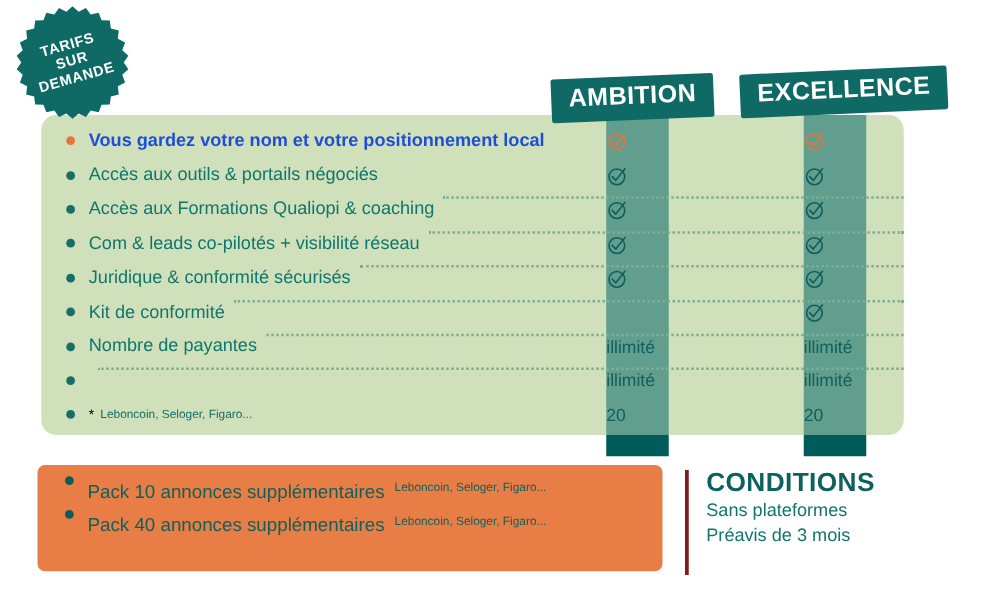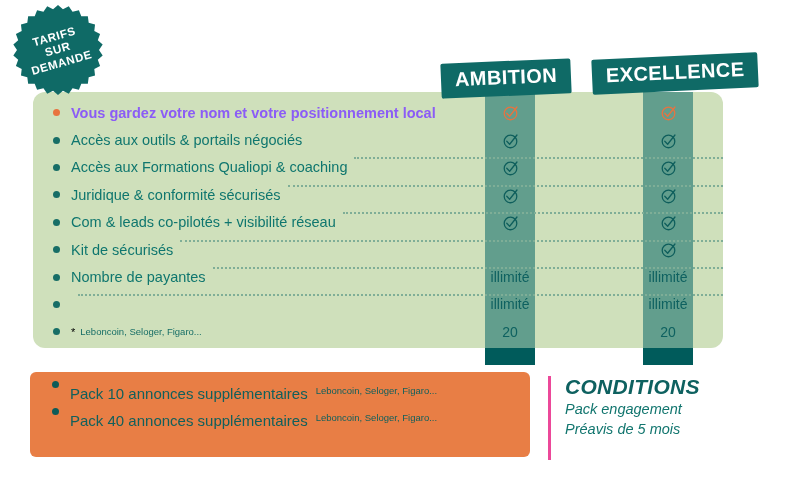--- a/index.html
+++ b/index.html
@@ -121,21 +121,21 @@
     flex: 0 0 auto;
   }
   .row.highlight .bullet { background: #e8733f; }
 
   .label {
     color: #0f766e;
     font-size: 14.5px;
     white-space: nowrap;
   }
   .row.highlight .label {
-    color: #8b5cf6;
+    color: #1d4ed8;
     font-weight: 700;
   }
   .sub {
     color: #176e66;
     font-size: 9.5px;
     margin-left: 5px;
     white-space: nowrap;
   }
   .star { font-size: 11px; vertical-align: super; }
 
@@ -148,21 +148,20 @@
     align-self: center;
     position: relative;
     top: -5px;
   }
   .leader.hidden { border-top-color: transparent; }
 
   
   .cell {
     position: absolute;
     width: 50px;
-    text-align: center;
     font-size: 14px;
     color: #0e6160;
     top: 50%;
     transform: translateY(-50%);
   }
   .cell-a { left: 452px; }
   .cell-b { left: 610px; }
 
   .chk { display: inline-block; width: 17px; height: 17px; vertical-align: middle; }
   .chk svg { display: block; width: 17px; height: 17px; }
@@ -197,23 +196,22 @@
   .olabel { color: #11605c; font-size: 15px; white-space: nowrap; }
   .osub { color: #11605c; font-size: 9.5px; margin-left: 8px; white-space: nowrap; }
 
   
   .conditions {
     position: absolute;
     left: 548px;
     top: 376px;
     z-index: 20;
     padding-left: 14px;
-    border-left: 3px solid #ec4899;
+    border-left: 3px solid #7f1d1d;
     height: 84px;
-    font-style: italic;
   }
   .cond-title {
     color: #0e6160;
     font-size: 21px;
     font-weight: 700;
     letter-spacing: 0.3px;
     line-height: 1.08;
   }
   .cond-line {
     color: #11756e;
@@ -268,47 +266,47 @@
               <circle cx="10" cy="11" r="7.4" fill="none" stroke="#0e5e5c" stroke-width="1.5"></circle>
               <path d="M5.6 10.8 L9 14.3 L17.6 3.4" fill="none" stroke="#0e5e5c" stroke-width="1.5" stroke-linecap="round" stroke-linejoin="round"></path>
             </svg></span></span>
         <span class="cell cell-b"><span class="chk"><svg viewBox="0 0 20 20">
               <circle cx="10" cy="11" r="7.4" fill="none" stroke="#0e5e5c" stroke-width="1.5"></circle>
               <path d="M5.6 10.8 L9 14.3 L17.6 3.4" fill="none" stroke="#0e5e5c" stroke-width="1.5" stroke-linecap="round" stroke-linejoin="round"></path>
             </svg></span></span>
       </div>
       <div class="row">
         <span class="bullet"></span>
+        <span class="label">Com &amp; leads co-pilotés + visibilité réseau</span>
+        <span class="leader"></span>
+        <span class="cell cell-a"><span class="chk"><svg viewBox="0 0 20 20">
+              <circle cx="10" cy="11" r="7.4" fill="none" stroke="#0e5e5c" stroke-width="1.5"></circle>
+              <path d="M5.6 10.8 L9 14.3 L17.6 3.4" fill="none" stroke="#0e5e5c" stroke-width="1.5" stroke-linecap="round" stroke-linejoin="round"></path>
+            </svg></span></span>
+        <span class="cell cell-b"><span class="chk"><svg viewBox="0 0 20 20">
+              <circle cx="10" cy="11" r="7.4" fill="none" stroke="#0e5e5c" stroke-width="1.5"></circle>
+              <path d="M5.6 10.8 L9 14.3 L17.6 3.4" fill="none" stroke="#0e5e5c" stroke-width="1.5" stroke-linecap="round" stroke-linejoin="round"></path>
+            </svg></span></span>
+      </div>
+      <div class="row">
+        <span class="bullet"></span>
         <span class="label">Juridique &amp; conformité sécurisés</span>
         <span class="leader"></span>
         <span class="cell cell-a"><span class="chk"><svg viewBox="0 0 20 20">
               <circle cx="10" cy="11" r="7.4" fill="none" stroke="#0e5e5c" stroke-width="1.5"></circle>
               <path d="M5.6 10.8 L9 14.3 L17.6 3.4" fill="none" stroke="#0e5e5c" stroke-width="1.5" stroke-linecap="round" stroke-linejoin="round"></path>
             </svg></span></span>
         <span class="cell cell-b"><span class="chk"><svg viewBox="0 0 20 20">
               <circle cx="10" cy="11" r="7.4" fill="none" stroke="#0e5e5c" stroke-width="1.5"></circle>
               <path d="M5.6 10.8 L9 14.3 L17.6 3.4" fill="none" stroke="#0e5e5c" stroke-width="1.5" stroke-linecap="round" stroke-linejoin="round"></path>
             </svg></span></span>
       </div>
       <div class="row">
         <span class="bullet"></span>
-        <span class="label">Com &amp; leads co-pilotés + visibilité réseau</span>
-        <span class="leader"></span>
-        <span class="cell cell-a"><span class="chk"><svg viewBox="0 0 20 20">
-              <circle cx="10" cy="11" r="7.4" fill="none" stroke="#0e5e5c" stroke-width="1.5"></circle>
-              <path d="M5.6 10.8 L9 14.3 L17.6 3.4" fill="none" stroke="#0e5e5c" stroke-width="1.5" stroke-linecap="round" stroke-linejoin="round"></path>
-            </svg></span></span>
-        <span class="cell cell-b"><span class="chk"><svg viewBox="0 0 20 20">
-              <circle cx="10" cy="11" r="7.4" fill="none" stroke="#0e5e5c" stroke-width="1.5"></circle>
-              <path d="M5.6 10.8 L9 14.3 L17.6 3.4" fill="none" stroke="#0e5e5c" stroke-width="1.5" stroke-linecap="round" stroke-linejoin="round"></path>
-            </svg></span></span>
-      </div>
-      <div class="row">
-        <span class="bullet"></span>
-        <span class="label">Kit de sécurisés</span>
+        <span class="label">Kit de conformité</span>
         <span class="leader"></span>
         <span class="cell cell-a"></span>
         <span class="cell cell-b"><span class="chk"><svg viewBox="0 0 20 20">
               <circle cx="10" cy="11" r="7.4" fill="none" stroke="#0e5e5c" stroke-width="1.5"></circle>
               <path d="M5.6 10.8 L9 14.3 L17.6 3.4" fill="none" stroke="#0e5e5c" stroke-width="1.5" stroke-linecap="round" stroke-linejoin="round"></path>
             </svg></span></span>
       </div>
       <div class="row">
         <span class="bullet"></span>
         <span class="label">Nombre de payantes</span>
@@ -358,17 +356,17 @@
       </div>
       <div class="orow">
         <span class="obullet"></span>
         <span class="olabel">Pack 40 annonces supplémentaires</span>
         <span class="osub">Leboncoin, Seloger, Figaro...</span>
       </div>
     </div>
 
   <div class="conditions">
     <div class="cond-title">CONDITIONS</div>
-    <div class="cond-line">Pack engagement</div>
-    <div class="cond-line">Préavis de 5 mois</div>
+    <div class="cond-line">Sans plateformes</div>
+    <div class="cond-line">Préavis de 3 mois</div>
   </div>
 
 </div>
 
 </body></html>

